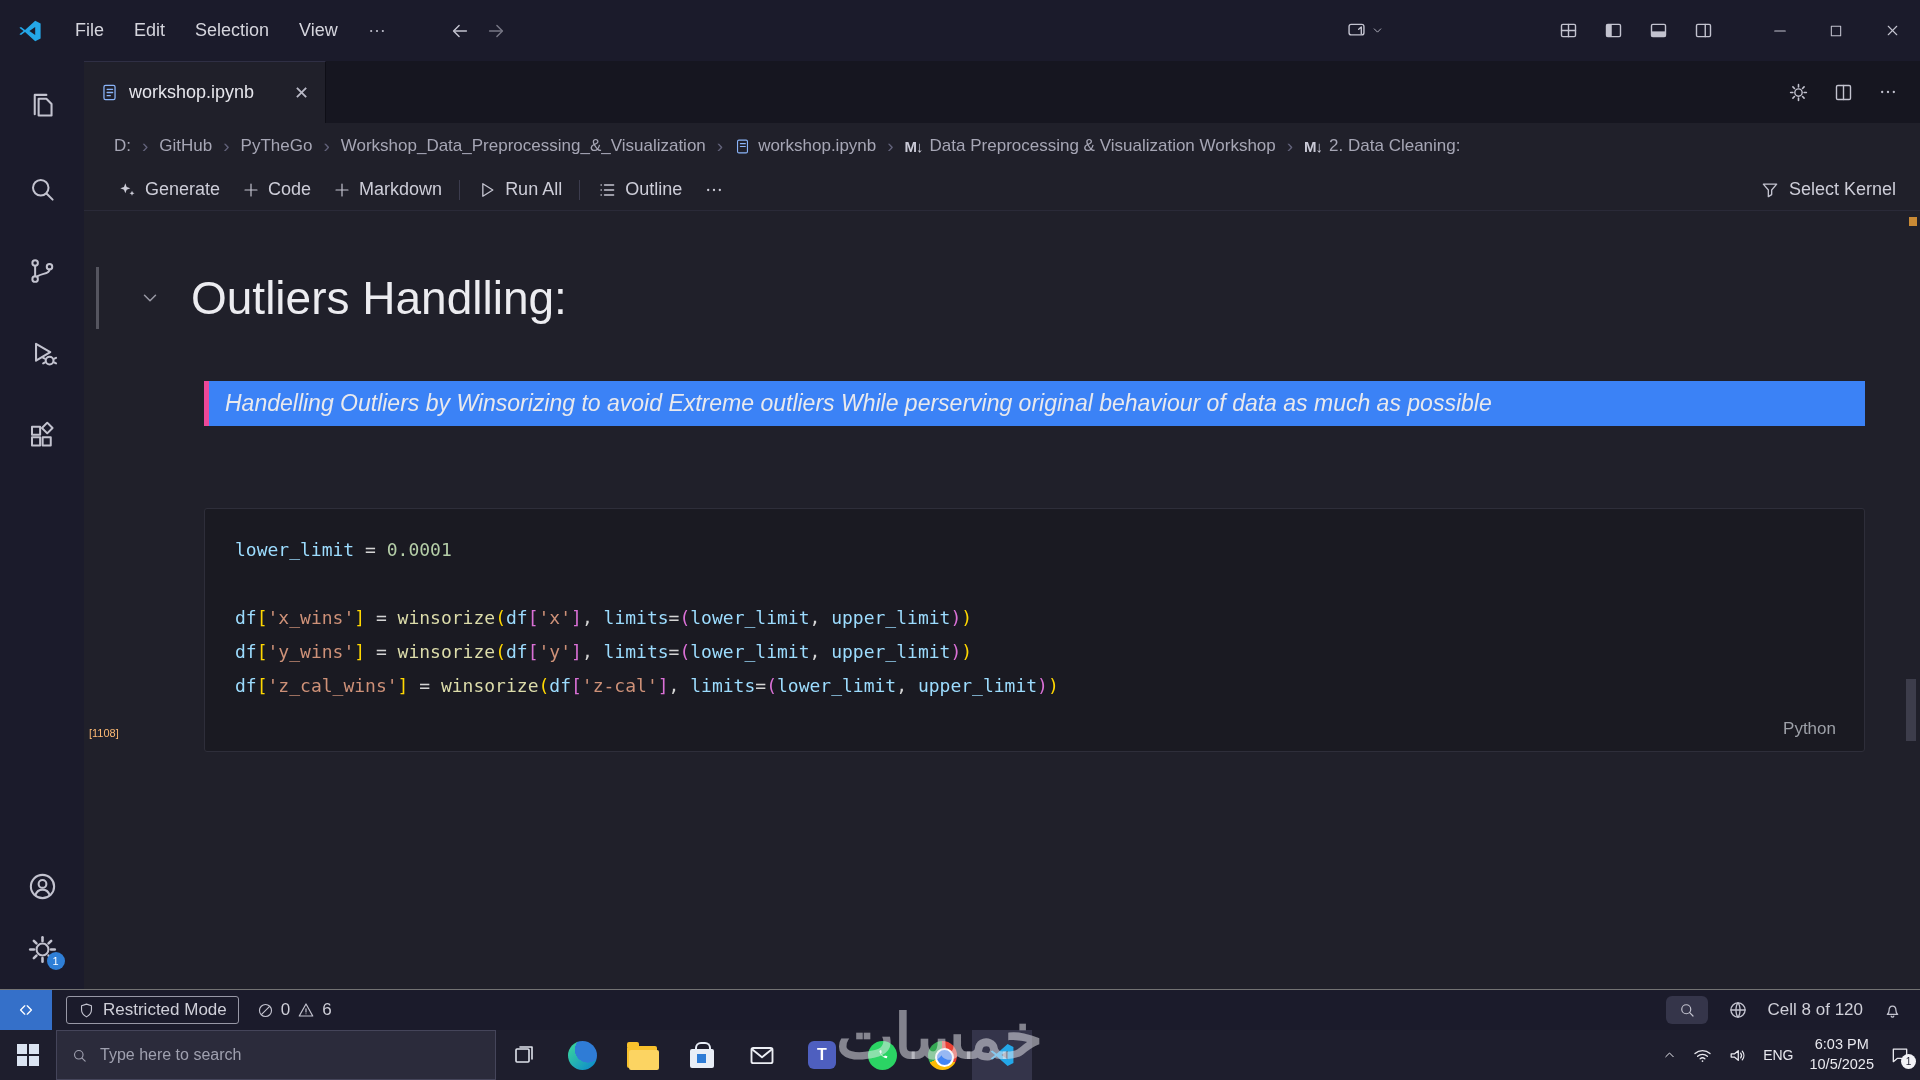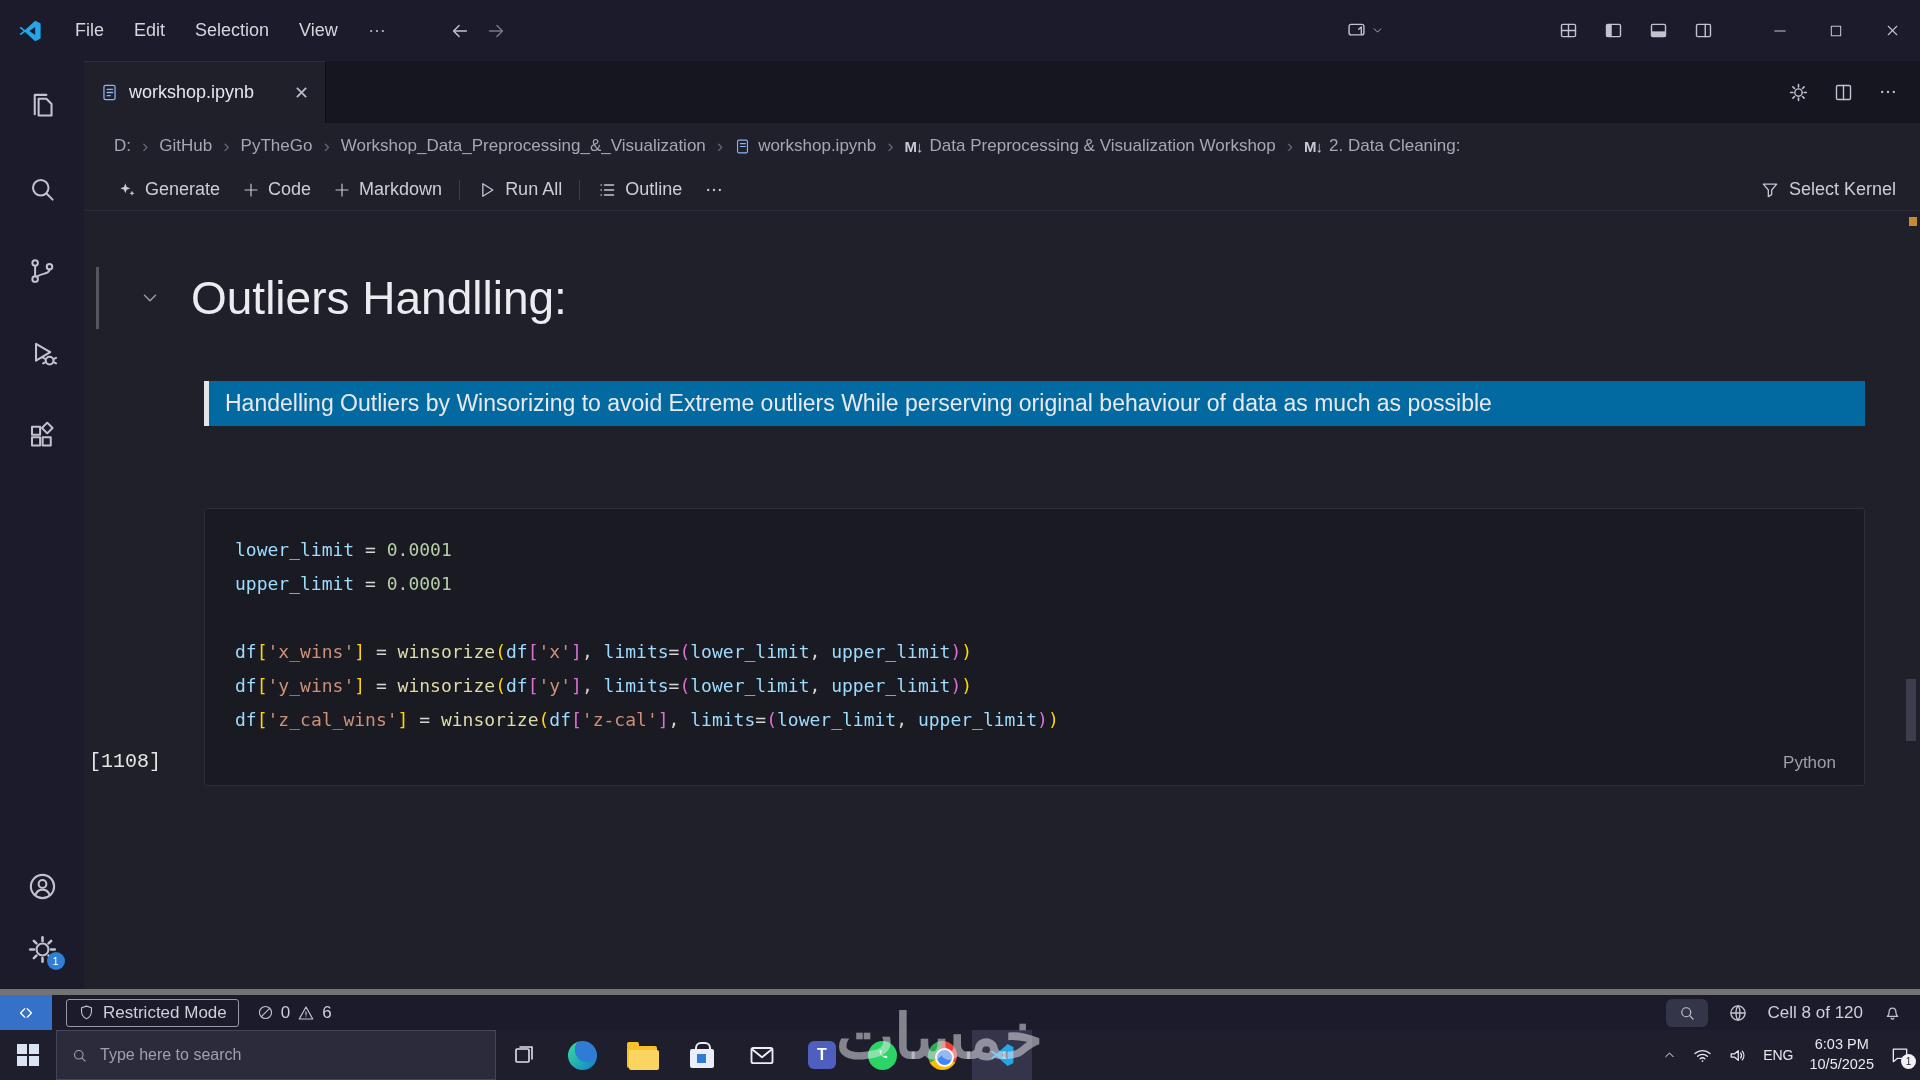--- a/index.html
+++ b/index.html
@@ -52,34 +52,34 @@
   .nbt-btn { display:flex; align-items:center; gap:8px; padding:0 11px; height:100%; }
   .nbt-div { width:1px; height:20px; background:#3c3c4e; margin:0 6px; }
   .nbt-right { margin-left:auto; display:flex; align-items:center; gap:9px; }
 
   
   .editor { flex:1; position:relative; background:#20202a; overflow:hidden; padding-top:60px; }
   .md-h1-row { position:relative; margin-left:12px; display:flex; align-items:center; }
   .cell-bar { position:absolute; left:0; top:-4px; bottom:-4px; width:3px; background:#55555f; }
   .h1-chevron { margin-left:43px; }
   .md-h1 { margin-left:30px; font-size:46px; font-weight:400; color:#ececf0; }
-  .md-quote { margin:56px 55px 0 120px; background:#0369a1; border-left:5px solid #e5e5e5; padding:9px 16px; font-size:23px; color:#e9e9ed; }
+  .md-quote { margin:56px 55px 0 120px; background:#3b82f6; border-left:5px solid #ec4899; padding:9px 16px; font-size:23px; color:#e9e9ed;font-style:italic; }
   .code-cell { margin:82px 55px 0 120px; background:#1a1a22; border:1px solid #2e2e3a; border-radius:3px; position:relative; padding:24px 20px 6px 30px; }
   .code-line { font-family:"DejaVu Sans Mono",monospace; font-size:18px; line-height:34px; white-space:pre; }
   .tok-v { color:#9cdcfe; } .tok-o { color:#d4d4d4; } .tok-n { color:#b5cea8; }
   .tok-s { color:#ce9178; } .tok-f { color:#dcdcaa; } .tok-b1 { color:#ffd700; } .tok-b2 { color:#da70d6; }
-  .exec-count { position:absolute; left:-116px; bottom:12px; color:#e5e5e5; font-family:Liberation Mono, monospace; font-size:20px; }
+  .exec-count { position:absolute; left:-116px; bottom:12px; color:#fdba74; font-family:Liberation Sans, sans-serif; font-size:11px; }
   .cell-footer { display:flex; justify-content:flex-end; padding:16px 8px 6px 0; color:#9da0a8; font-size:17px; }
   .md-h2 { margin:96px 0 0 120px; font-size:34px; font-weight:400; color:#ececf0; }
   .editor-scroll { position:absolute; right:2px; top:0; bottom:0; width:12px; }
   .scroll-thumb { position:absolute; top:468px; height:62px; width:10px; background:#3d3d4b; }
   .scroll-mark { position:absolute; top:6px; right:1px; width:8px; height:9px; background:#c98a35; }
 
   
-  .statusbar { flex:0 0 41px; background:#1b1b2b; border-top:6px solid #737373; display:flex; align-items:center; color:#cfcfd8; font-size:17px; position:relative; z-index:5; }
+  .statusbar { flex:0 0 41px; background:#1b1b2b; border-top:1px solid #737373; display:flex; align-items:center; color:#cfcfd8; font-size:17px; position:relative; z-index:5; }
   .sb-remote { width:52px; height:100%; background:#3570c9; display:flex; align-items:center; justify-content:center; }
   .sb-remote svg { stroke:#fff; }
   .sb-restricted { margin-left:14px; display:flex; align-items:center; gap:8px; border:1px solid #9898a6; border-radius:3px; padding:3px 11px; }
   .sb-problems { margin-left:18px; display:flex; align-items:center; gap:7px; }
   .sb-right { margin-left:auto; display:flex; align-items:center; gap:20px; padding-right:18px; }
   .sb-zoom { background:#35354a; border-radius:6px; padding:5px 12px; display:flex; align-items:center; }
 
   
   .taskbar { flex:0 0 50px; background:#1e1e2d; display:flex; align-items:stretch; position:relative; z-index:4; }
   .tk-btn { width:56px; display:flex; align-items:center; justify-content:center; }
@@ -443,21 +443,20 @@
           </span>
           <h1 class="md-h1">Outliers Handlling:</h1>
         </div>
 
         <div class="md-quote">Handelling Outliers by Winsorizing to avoid Extreme outliers While perserving original behaviour of data as much as possible</div>
 
         <div class="code-cell">
           <span class="exec-count">[1108]</span>
           <div>
               <div class="code-line"><span class="tok-v">lower_limit</span><span class="tok-o"> = </span><span class="tok-n">0.0001</span></div>
-              <div class="code-line"><span class="tok-v">upper_limit</span><span class="tok-o"> = </span><span class="tok-n">0.0001</span></div>
               <div class="code-line">&nbsp;</div>
               <div class="code-line"><span class="tok-v">df</span><span class="tok-b1">[</span><span class="tok-s">'x_wins'</span><span class="tok-b1">]</span><span class="tok-o"> = </span><span class="tok-f">winsorize</span><span class="tok-b1">(</span><span class="tok-v">df</span><span class="tok-b2">[</span><span class="tok-s">'x'</span><span class="tok-b2">]</span><span class="tok-o">, </span><span class="tok-v">limits</span><span class="tok-o">=</span><span class="tok-b2">(</span><span class="tok-v">lower_limit</span><span class="tok-o">, </span><span class="tok-v">upper_limit</span><span class="tok-b2">)</span><span class="tok-b1">)</span></div>
               <div class="code-line"><span class="tok-v">df</span><span class="tok-b1">[</span><span class="tok-s">'y_wins'</span><span class="tok-b1">]</span><span class="tok-o"> = </span><span class="tok-f">winsorize</span><span class="tok-b1">(</span><span class="tok-v">df</span><span class="tok-b2">[</span><span class="tok-s">'y'</span><span class="tok-b2">]</span><span class="tok-o">, </span><span class="tok-v">limits</span><span class="tok-o">=</span><span class="tok-b2">(</span><span class="tok-v">lower_limit</span><span class="tok-o">, </span><span class="tok-v">upper_limit</span><span class="tok-b2">)</span><span class="tok-b1">)</span></div>
               <div class="code-line"><span class="tok-v">df</span><span class="tok-b1">[</span><span class="tok-s">'z_cal_wins'</span><span class="tok-b1">]</span><span class="tok-o"> = </span><span class="tok-f">winsorize</span><span class="tok-b1">(</span><span class="tok-v">df</span><span class="tok-b2">[</span><span class="tok-s">'z-cal'</span><span class="tok-b2">]</span><span class="tok-o">, </span><span class="tok-v">limits</span><span class="tok-o">=</span><span class="tok-b2">(</span><span class="tok-v">lower_limit</span><span class="tok-o">, </span><span class="tok-v">upper_limit</span><span class="tok-b2">)</span><span class="tok-b1">)</span></div>
             </div>
           <div class="cell-footer">
             <span>Python</span>
           </div>
         </div>
 

